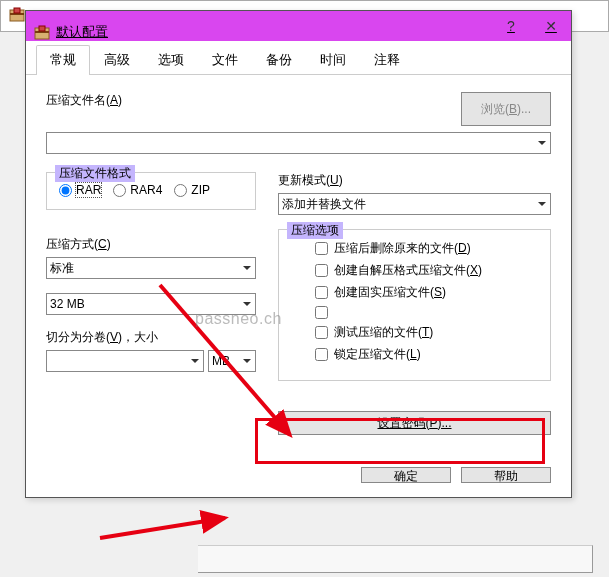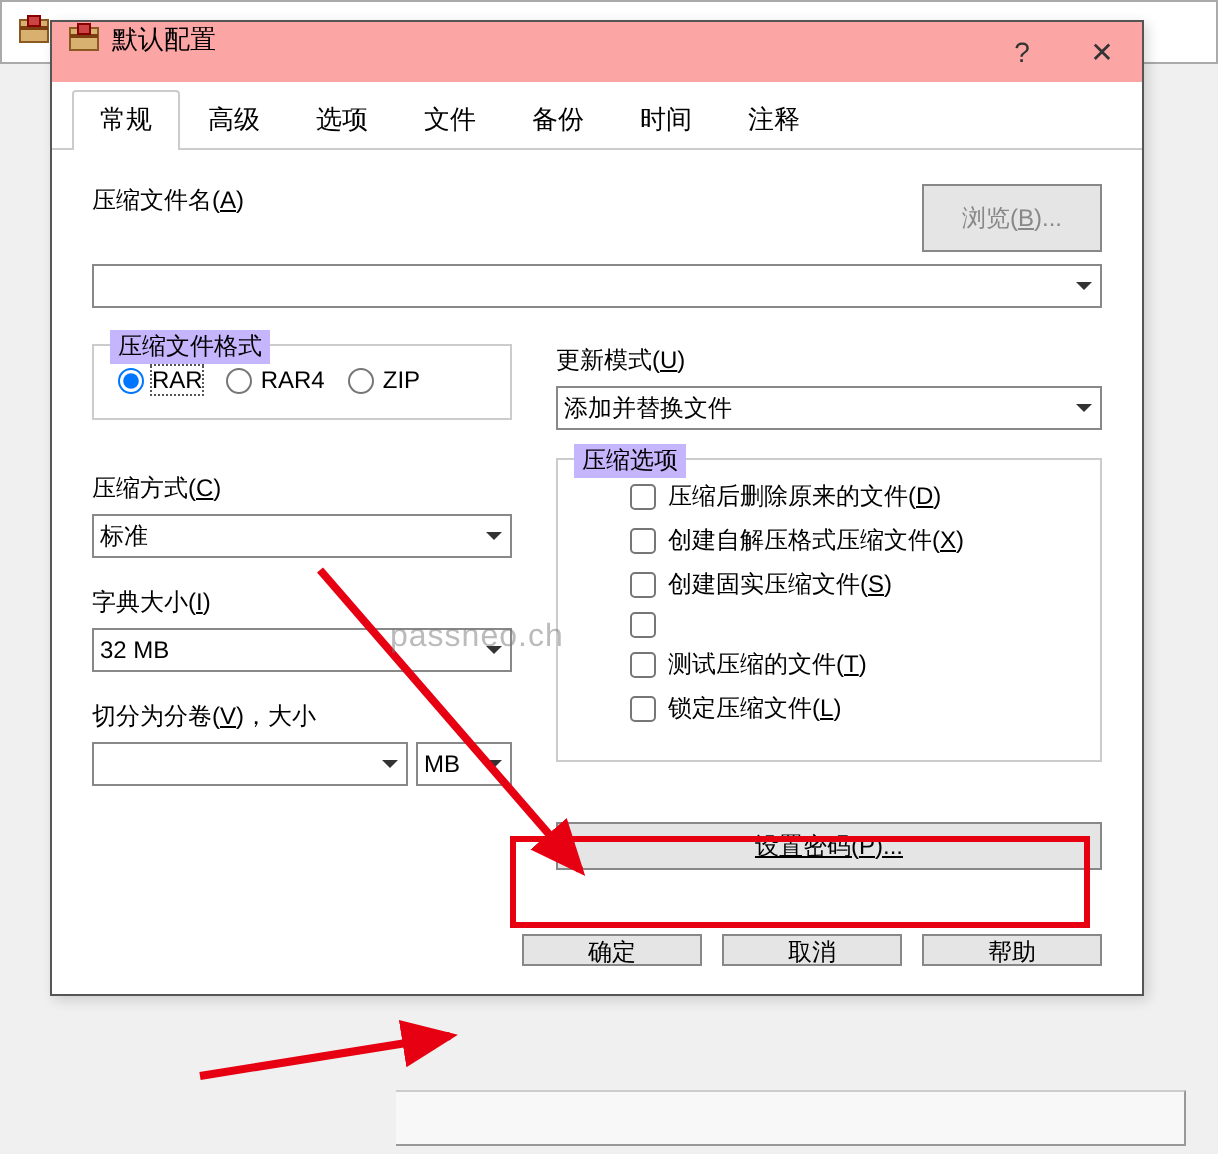--- a/index.html
+++ b/index.html
@@ -29,23 +29,24 @@
   top: 10px;
   left: 25px;
   width: 545px;
   background: #fff;
   border: 1px solid #555;
   box-shadow: 2px 2px 6px rgba(0,0,0,0.15);
 }
 .titlebar {
   height: 30px;
   display: flex;
-  align-items: flex-start;
+  align-items: flex-end;
   padding: 0 0 0 8px;
-  background: #fca5a5;
+  background: #d946ef;
+  text-decoration: underline;
 }
 .title-icon {
   width: 16px; height: 16px;
   margin-right: 6px;
   display: inline-block;
 }
 .title-text {
   flex: 1;
   font-size: 13px;
   color: #000;
@@ -300,21 +301,20 @@
               </label>
           </div>
         </div>
 
         <div style="margin-top:26px;">
           <span class="label"><span>压缩方式(</span><span class="u">C</span><span>)</span></span>
           <div class="select-wrap"><input class="select" readonly="" value="标准" style=""></div>
         </div>
 
         <div style="margin-top:14px;">
-          <span class="label"><span>字典大小(</span><span class="u">I</span><span>)</span></span>
           <div class="select-wrap"><input class="select" readonly="" value="32 MB" style=""></div>
         </div>
 
         <div style="margin-top:14px;">
           <span class="label"><span>切分为分卷(</span><span class="u">V</span><span>)，大小</span></span>
           <div class="split-row">
             <div class="select-wrap"><input class="select" style=""></div>
             <div class="select-wrap"><input class="select mb-select" readonly="" value="MB" style=""></div>
           </div>
         </div>
@@ -355,21 +355,20 @@
 
         <div style="margin-top:30px;">
           <button class="btn wide"><span>设置密码(</span><span class="u">P</span><span>)...</span></button>
         </div>
       </div>
     </div>
   </div>
 
   <div class="dialog-buttons">
     <button class="btn">确定</button>
-    <button class="btn">取消</button>
     <button class="btn">帮助</button>
   </div>
 </div>
 
 <div class="red-box red-box-1"></div>
 
 <svg class="arrow" style="top:280px; left:155px; width:150px; height:165px;">
   <defs>
       <marker id="ah1" markerWidth="8" markerHeight="8" refX="6" refY="3" orient="auto">
         <path d="M0,0 L7,3 L0,6 Z" fill="#e60012"></path>

